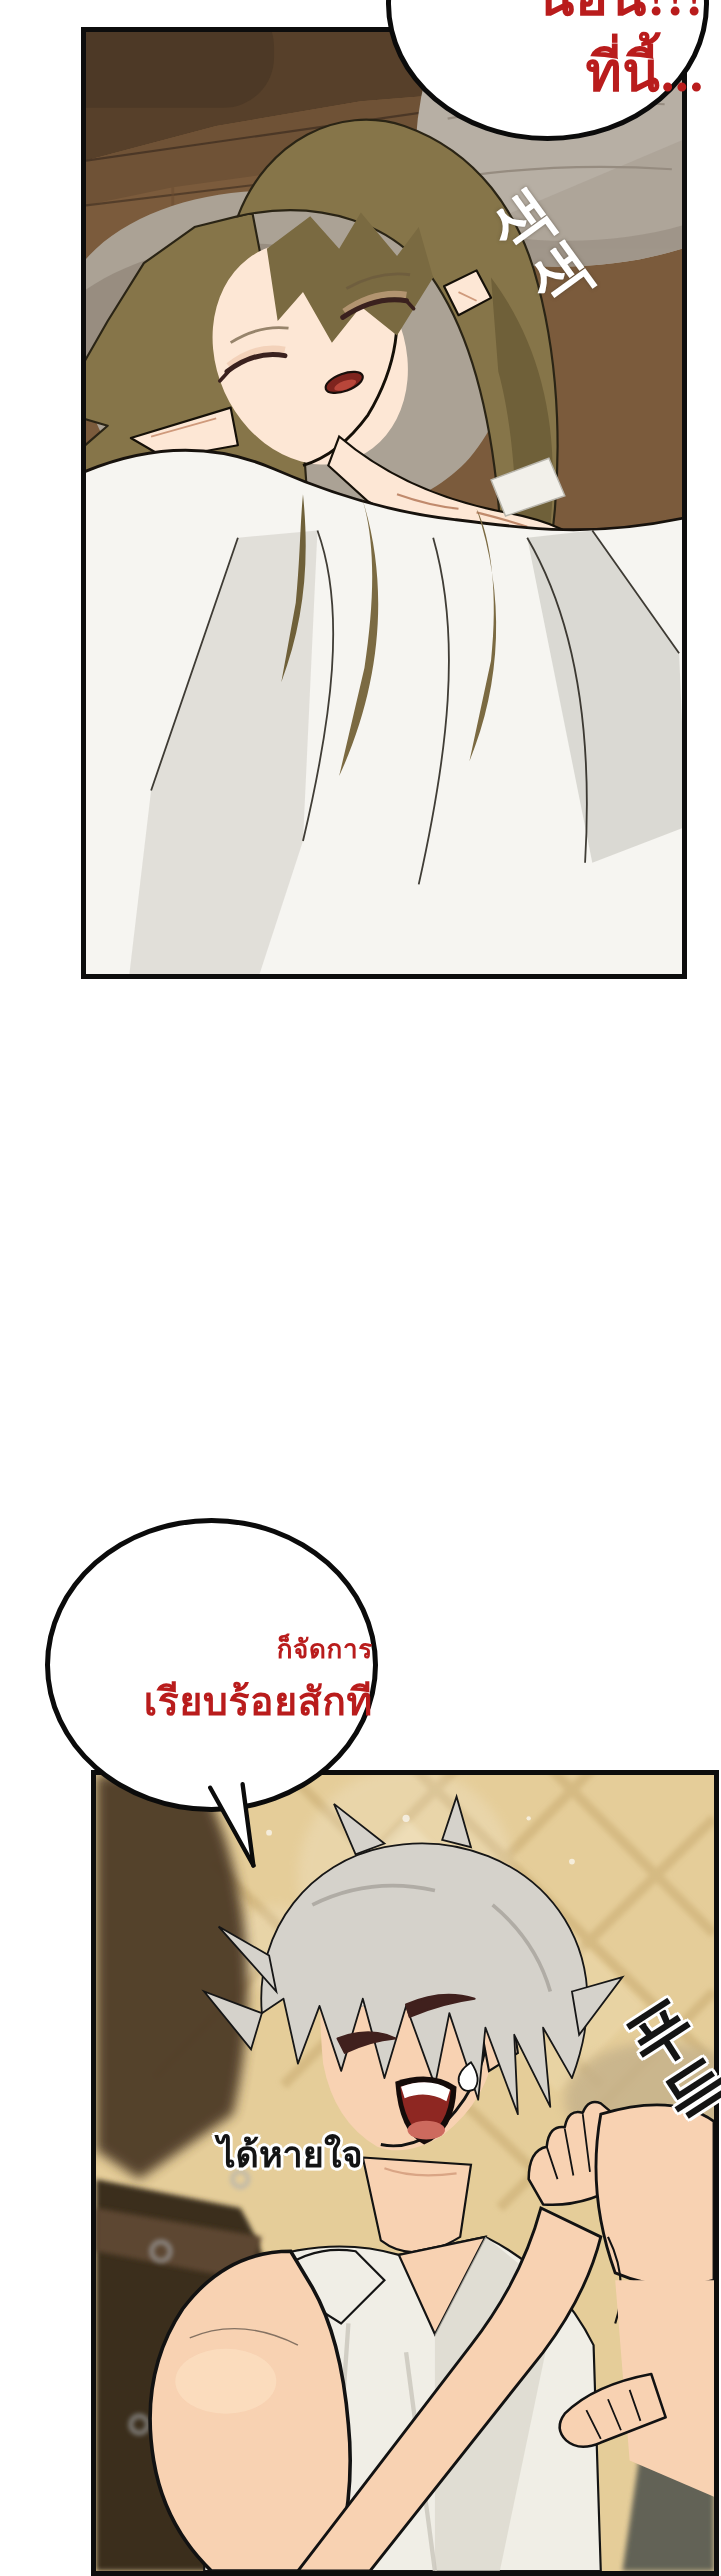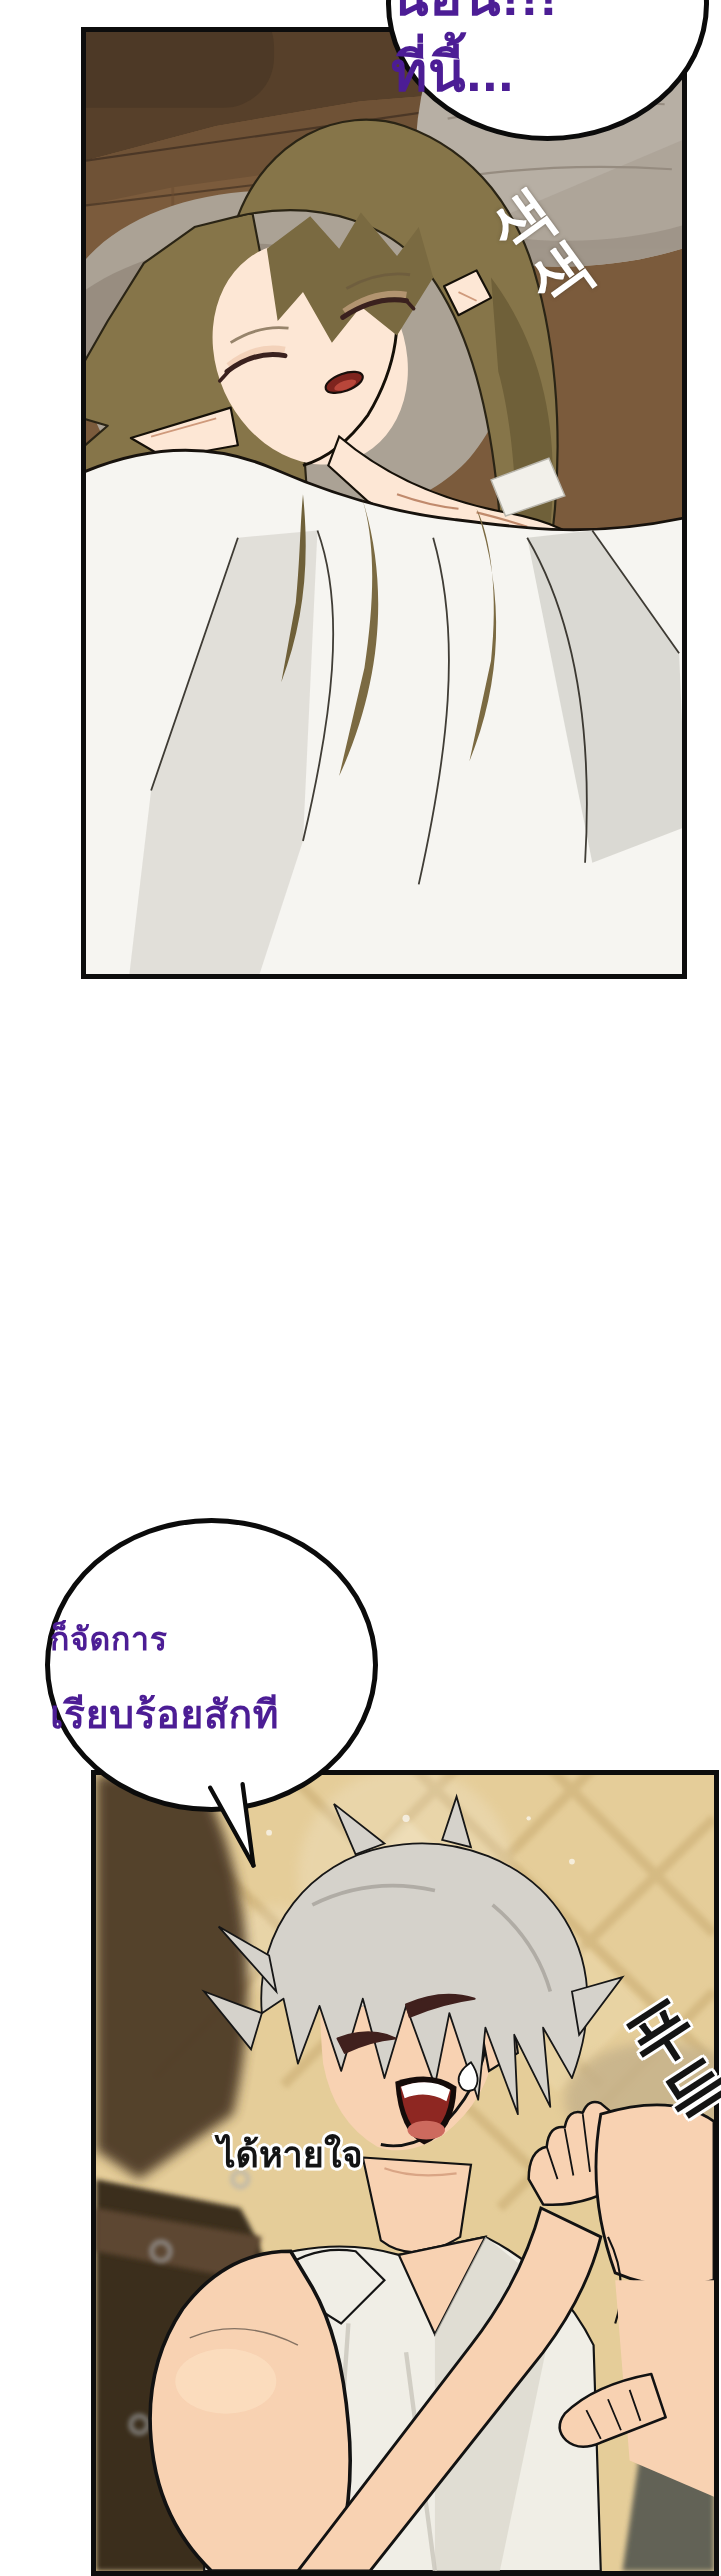--- a/index.html
+++ b/index.html
@@ -15,28 +15,28 @@
   #panel1 { left: 81px; top: 27px; width: 606px; height: 952px; }
   #panel2 { left: 91px; top: 1770px; width: 628px; height: 806px; border-width: 5px; }
   .panel svg { display:block; width:100%; height:100%; }
   .bubble {
     position: absolute; background: #ffffff; border: 5px solid #0b0b0b;
     border-radius: 50%;
   }
   #bubble1 { left: 386px; top: -133px; width: 323px; height: 274px; z-index: 6; }
   #bubble2 { left: 45px; top: 1518px; width: 333px; height: 294px; z-index: 6; }
   .bubble-text {
-    position: absolute; width: 100%; text-align: left;
-    font-weight: 800; color: #4c1d95; line-height: 1.05; letter-spacing: 0.7px;
-    font-family: Liberation Sans, sans-serif;
+    position: absolute; width: 100%; text-align: right;
+    font-weight: 800; color: #b91c1c; line-height: 1.05; letter-spacing: 0.7px;
+    font-family: Liberation Serif, serif;
   }
   #b1-line1 { top: 96px; font-size: 55px; }
   #b1-line2 { top: 172px; font-size: 55px; }
-  #b2-line1 { top: 100px; font-size: 32px; }
-  #b2-line2 { top: 172px; font-size: 39px; }
+  #b2-line1 { top: 113px; font-size: 26px; }
+  #b2-line2 { top: 159px; font-size: 39px; }
   .caption {
     position: absolute; left: 189px; top: 2126px; width: 202px; z-index: 7;
     text-align: center; font-weight: 800; font-size: 36px; line-height: 1.6;
     color: #141414;
     text-shadow: -2.9px 0 0 #fff, 2.9px 0 0 #fff, 0 -2.9px 0 #fff, 0 2.9px 0 #fff,
                  -2.2px -2.2px 0 #fff, 2.2px 2.2px 0 #fff, -2.2px 2.2px 0 #fff, 2.2px -2.2px 0 #fff;
   }
   .sfx {
     position: absolute; font-weight: 800; z-index: 5;
     writing-mode: vertical-rl; text-orientation: upright; letter-spacing: 4.3px;

